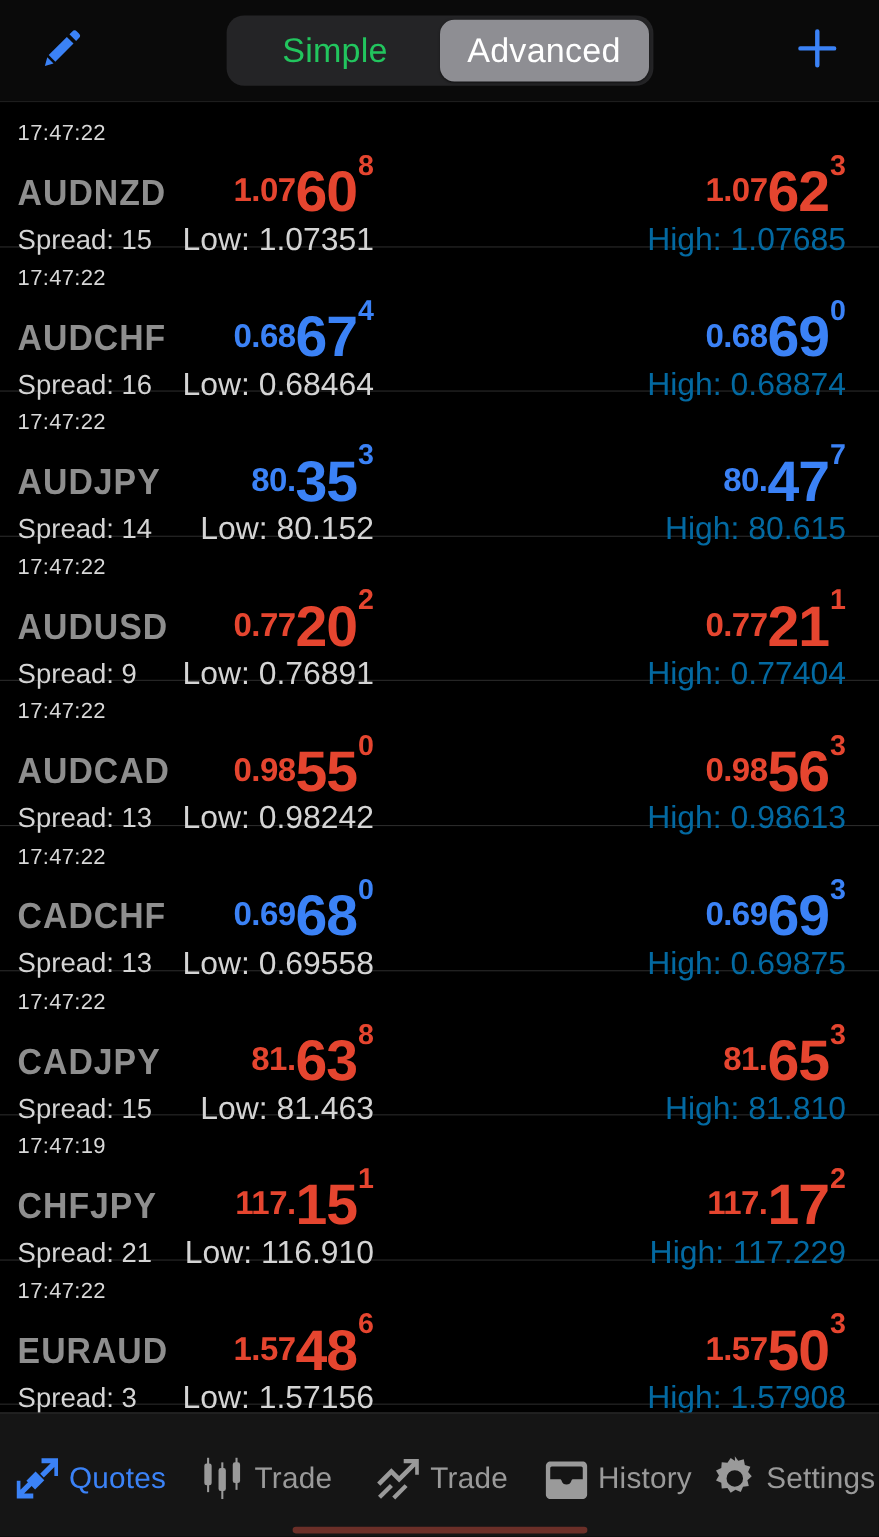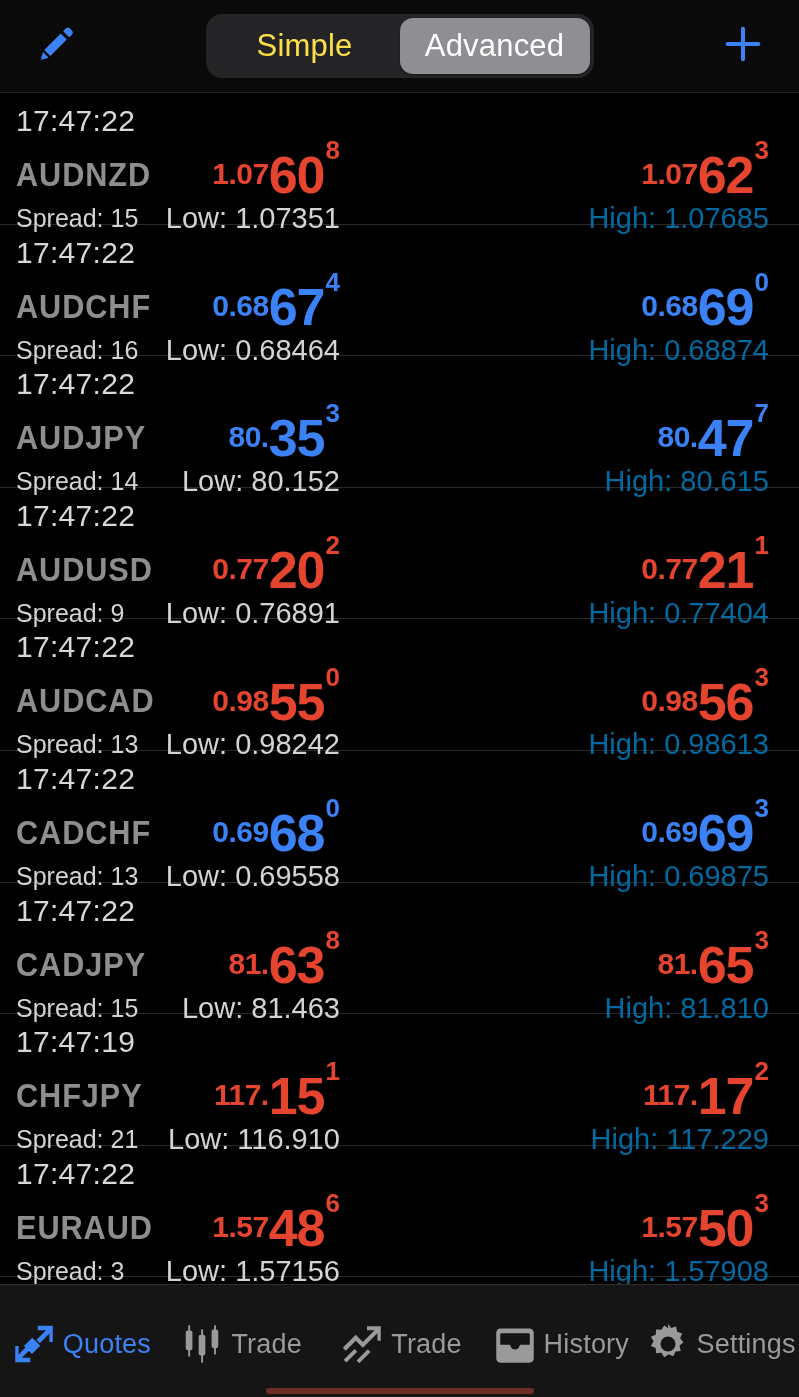--- a/index.html
+++ b/index.html
@@ -54,21 +54,21 @@
     width: 388px;
   }
   .seg-item {
     flex: 1;
     height: 100%;
     border-radius: 13px;
     display: flex;
     align-items: center;
     justify-content: center;
     font-size: 31px;
-    color: #fde047;
+    color: #22c55e;
     cursor: pointer;
     letter-spacing: 0.2px;
   }
   .seg-item.selected {
     background: #8e8e93;
     color: #ffffff;
     box-shadow: 0 1px 2px rgba(0,0,0,0.45);
   }
 
   
@@ -79,21 +79,21 @@
   }
   .quote-row {
     position: relative;
     height: 131.6px;
     box-sizing: border-box;
     padding: 10px 16px 0 16px;
     border-bottom: 1px solid #2a2a2a;
     cursor: pointer;
   }
   .row-time {
-    font-size: 30px;
+    font-size: 20px;
     color: #d8d8d8;
     line-height: 36px;
     letter-spacing: 0.3px;
   }
   .row-mid {
     position: relative;
     height: 56px;
   }
   .row-symbol {
     position: absolute;

